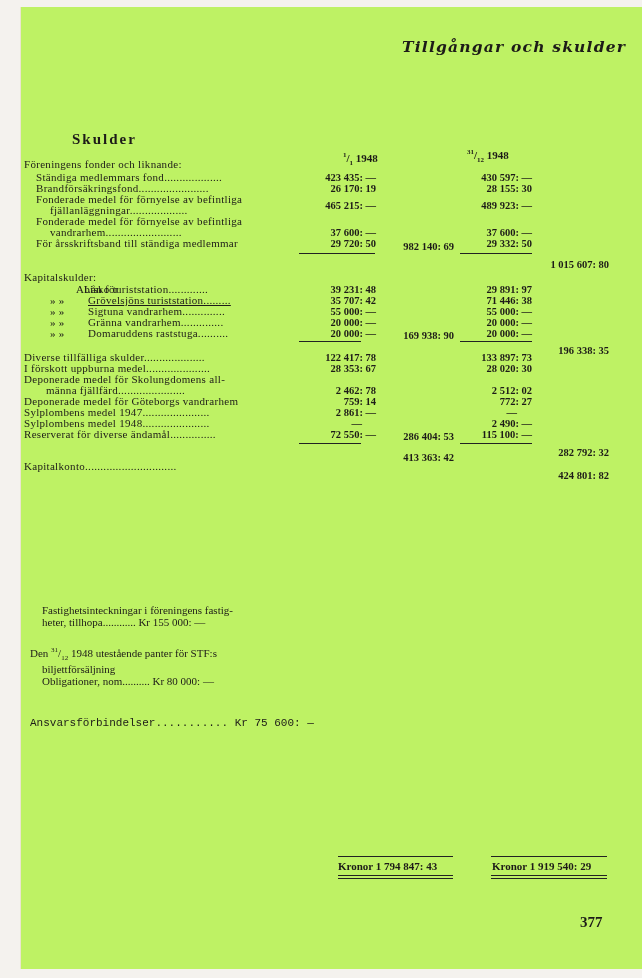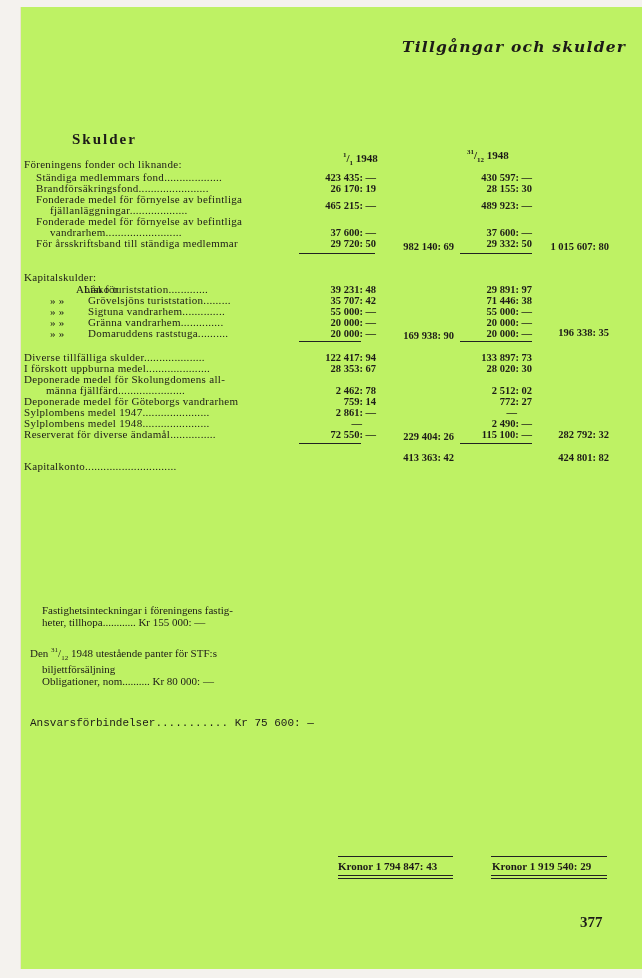--- a/index.html
+++ b/index.html
@@ -36,21 +36,21 @@
     .colhead sup, .colhead sub { font-size: 7px; }
     .row {
       position: absolute; left: 0; width: 642px; height: 11px;
       font-family: "Liberation Serif", serif; font-size: 11px; line-height: 11px;
     }
     .lbl { position: absolute; white-space: nowrap; letter-spacing: 0.3px; }
     .num { position: absolute; white-space: nowrap; text-align: right; font-weight: bold; font-size: 10.5px; }
     .c1 { right: 286px; }   
     .c2 { right: 208px; width: 80px; } 
     .c3 { right: 130px; }  
-    .c4 { right: 53px; }   
+    .c4 { right: 53px; margin-top: 18px; }   
     .rule { position: absolute; height: 1px; background: #222; }
     .dbl { position: absolute; height: 4px; border-top: 1.5px solid #222; border-bottom: 1.5px solid #222; box-sizing: border-box; }
     .note { font-family: "Liberation Serif", serif; font-size: 11px; line-height: 11.5px; }
     .total-label { font-family: "Liberation Serif", serif; font-size: 11px; font-weight: bold; }
     .page-number { font-family: "Liberation Serif", serif; font-size: 15px; font-weight: bold; }
   </style>
 </head>
 <body>
 
 <div class="page">
@@ -110,21 +110,21 @@
     <span class="lbl" style="left:4px;">Kapitalskulder:</span>
   </div>
   <div class="row" style="top:277px;">
     <span class="lbl" style="left:16px;margin-left:48px;">Lån för</span>
     <span class="lbl" style="left:56px;">Abisko turiststation.............</span>
     <span class="num c1">39 231: 48</span>
     <span class="num c3">29 891: 97</span>
   </div>
   <div class="row" style="top:288px;">
     <span class="lbl" style="left:30px;">»   »</span>
-    <span class="lbl" style="left:68px;">Grövelsjöns turiststation.........</span>
+    <span class="lbl" style="left:68px;text-decoration:underline;">Grövelsjöns turiststation.........</span>
     <span class="num c1">35 707: 42</span>
     <span class="num c3">71 446: 38</span>
   </div>
   <div class="row" style="top:299px;">
     <span class="lbl" style="left:30px;">»   »</span>
     <span class="lbl" style="left:68px;">Sigtuna vandrarhem..............</span>
     <span class="num c1">55 000: —</span>
     <span class="num c3">55 000: —</span>
   </div>
   <div class="row" style="top:310px;">
@@ -141,21 +141,21 @@
   </div>
   <div class="row" style="top:323px;">
     <span class="num c2">169 938: 90</span>
     <span class="num c4" style="top:-3px;">196 338: 35</span>
   </div>
   <div class="rule" style="left:279px; top:334px; width:62px;"></div>
   <div class="rule" style="left:440px; top:334px; width:72px;"></div>
 
   <div class="row" style="top:345px;">
     <span class="lbl" style="left:4px;">Diverse tillfälliga skulder....................</span>
-    <span class="num c1">122 417: 94</span>
+    <span class="num c1">122 417: 78</span>
     <span class="num c3">133 897: 73</span>
   </div>
   <div class="row" style="top:356px;">
     <span class="lbl" style="left:4px;">I förskott uppburna medel.....................</span>
     <span class="num c1">28 353: 67</span>
     <span class="num c3">28 020: 30</span>
   </div>
   <div class="row" style="top:367px;">
     <span class="lbl" style="left:4px;">Deponerade medel för Skolungdomens all-</span>
   </div>
@@ -178,21 +178,21 @@
     <span class="lbl" style="left:4px;">Sylplombens medel 1948......................</span>
     <span class="num c1" style="right:300px;">—</span>
     <span class="num c3">2 490: —</span>
   </div>
   <div class="row" style="top:422px;">
     <span class="lbl" style="left:4px;">Reserverat för diverse ändamål...............</span>
     <span class="num c1">72 550: —</span>
     <span class="num c3">115 100: —</span>
   </div>
   <div class="row" style="top:424px;">
-    <span class="num c2">229 404: 26</span>
+    <span class="num c2">286 404: 53</span>
     <span class="num c4" style="top:-2px;">282 792: 32</span>
   </div>
   <div class="rule" style="left:279px; top:436px; width:62px;"></div>
   <div class="rule" style="left:440px; top:436px; width:72px;"></div>
 
   <div class="row" style="top:447px;">
     <span class="num c2" style="top:-2px;">413 363: 42</span>
     <span class="num c4" style="top:-2px;">424 801: 82</span>
   </div>
   <div class="row" style="top:454px;">

